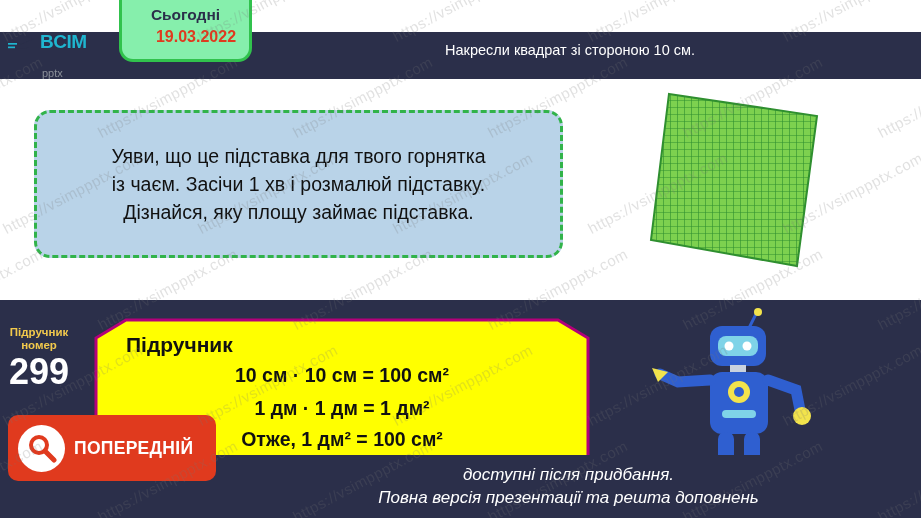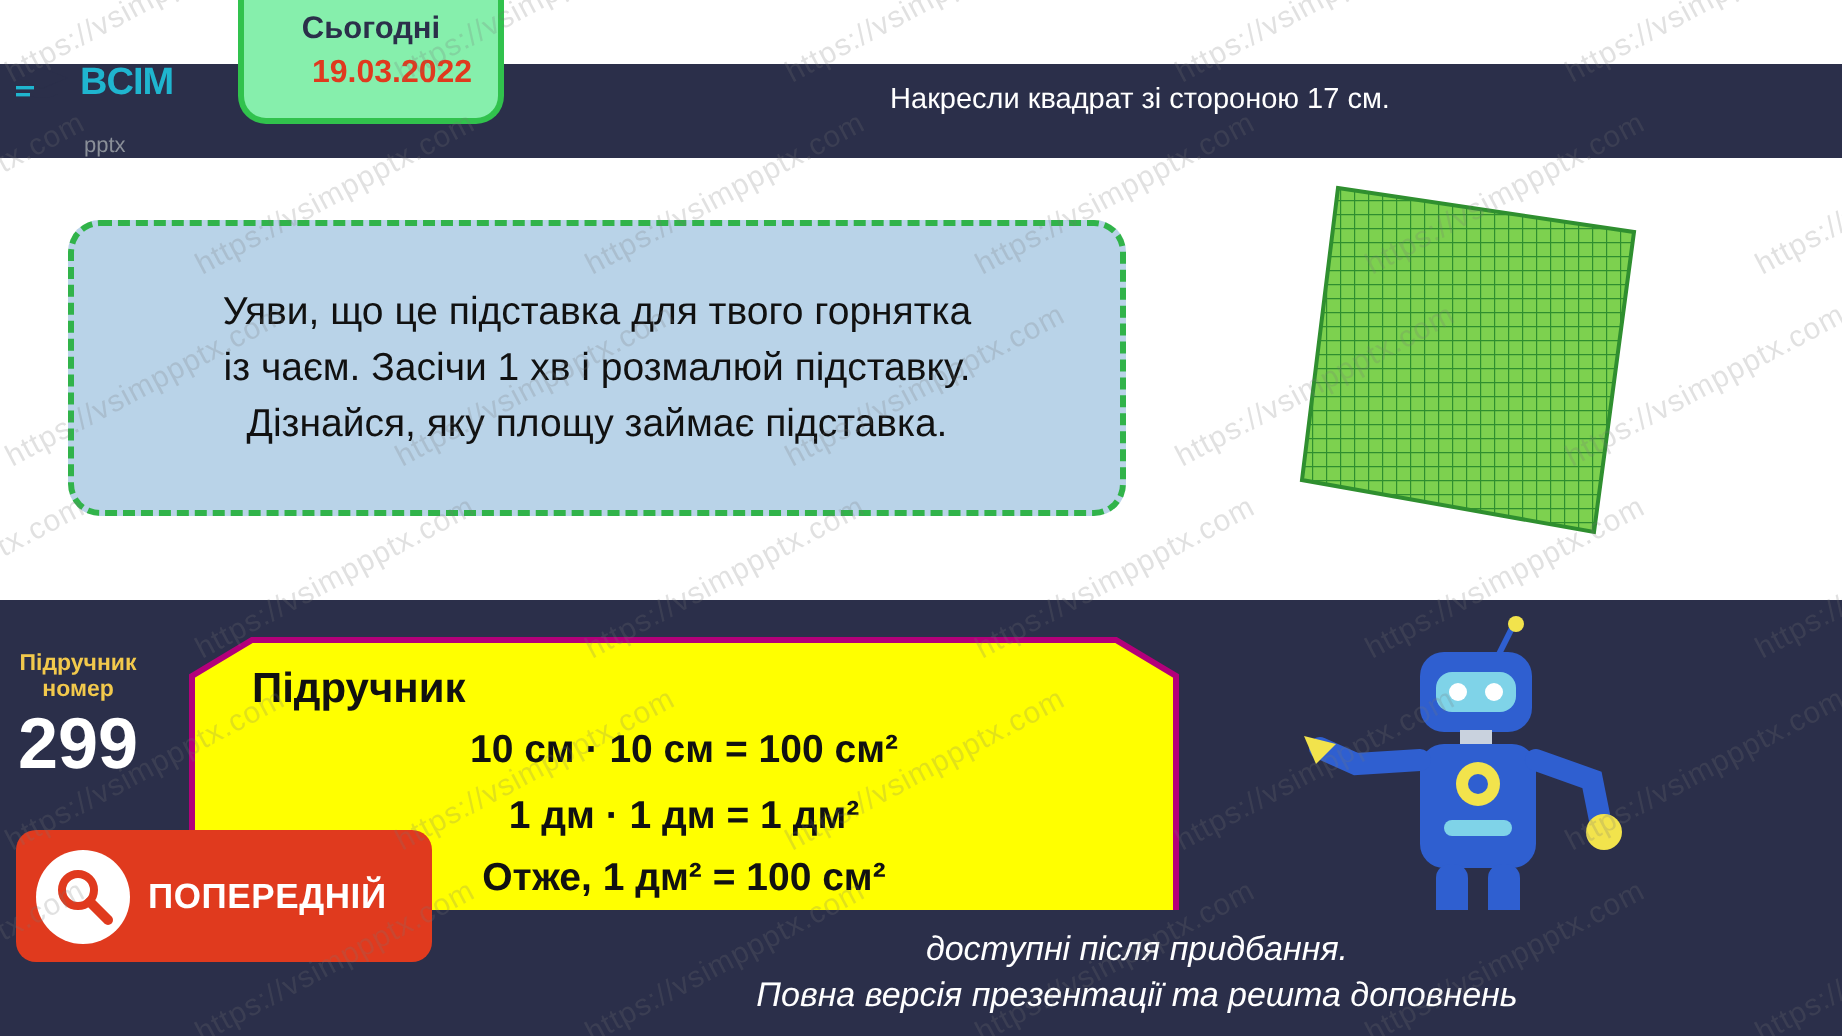--- a/index.html
+++ b/index.html
@@ -337,21 +337,21 @@
       <span class="logo-main">BCIM</span>
       <span class="logo-sub">pptx</span>
     </span>
   </div>
 
   <div class="date-badge">
     <div class="today">Сьогодні</div>
     <div class="date">19.03.2022</div>
   </div>
 
-  <div class="header-title">Накресли квадрат зі стороною 17  см.</div>
+  <div class="header-title">Накресли квадрат зі стороною 10  см.</div>
 
   <div class="info-box">
     <p>
       <span>Уяви, що це підставка для твого горнятка</span><br>
       <span>із чаєм. Засічи 1  хв і  розмалюй підставку.</span><br>
       <span>Дізнайся, яку площу займає підставка.</span>
     </p>
   </div>
 
   <div class="green-square">

